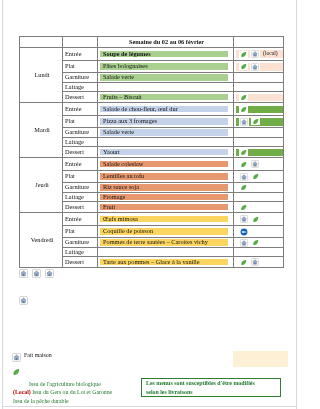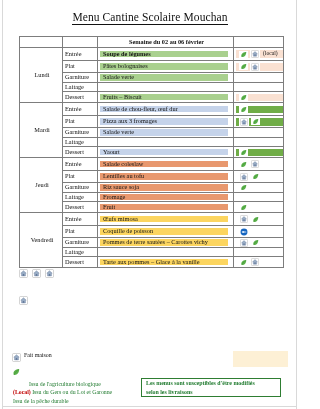--- a/index.html
+++ b/index.html
@@ -96,21 +96,20 @@
 </style>
 </head>
 <body>
 
 <div id="page">
 
   <div class="page-edge-l"></div>
   <div class="page-edge-r"></div>
   <div class="page-edge-b"></div>
 
-  <div id="doc-title"><span>Menu Cantine Scolaire Mouchan</span></div>
 
   <table class="menu">
     <colgroup>
       <col class="c-day">
         <col class="c-course">
         <col class="c-menu">
         <col class="c-icons">
     </colgroup>
     <thead>
       <tr class="r-header">

